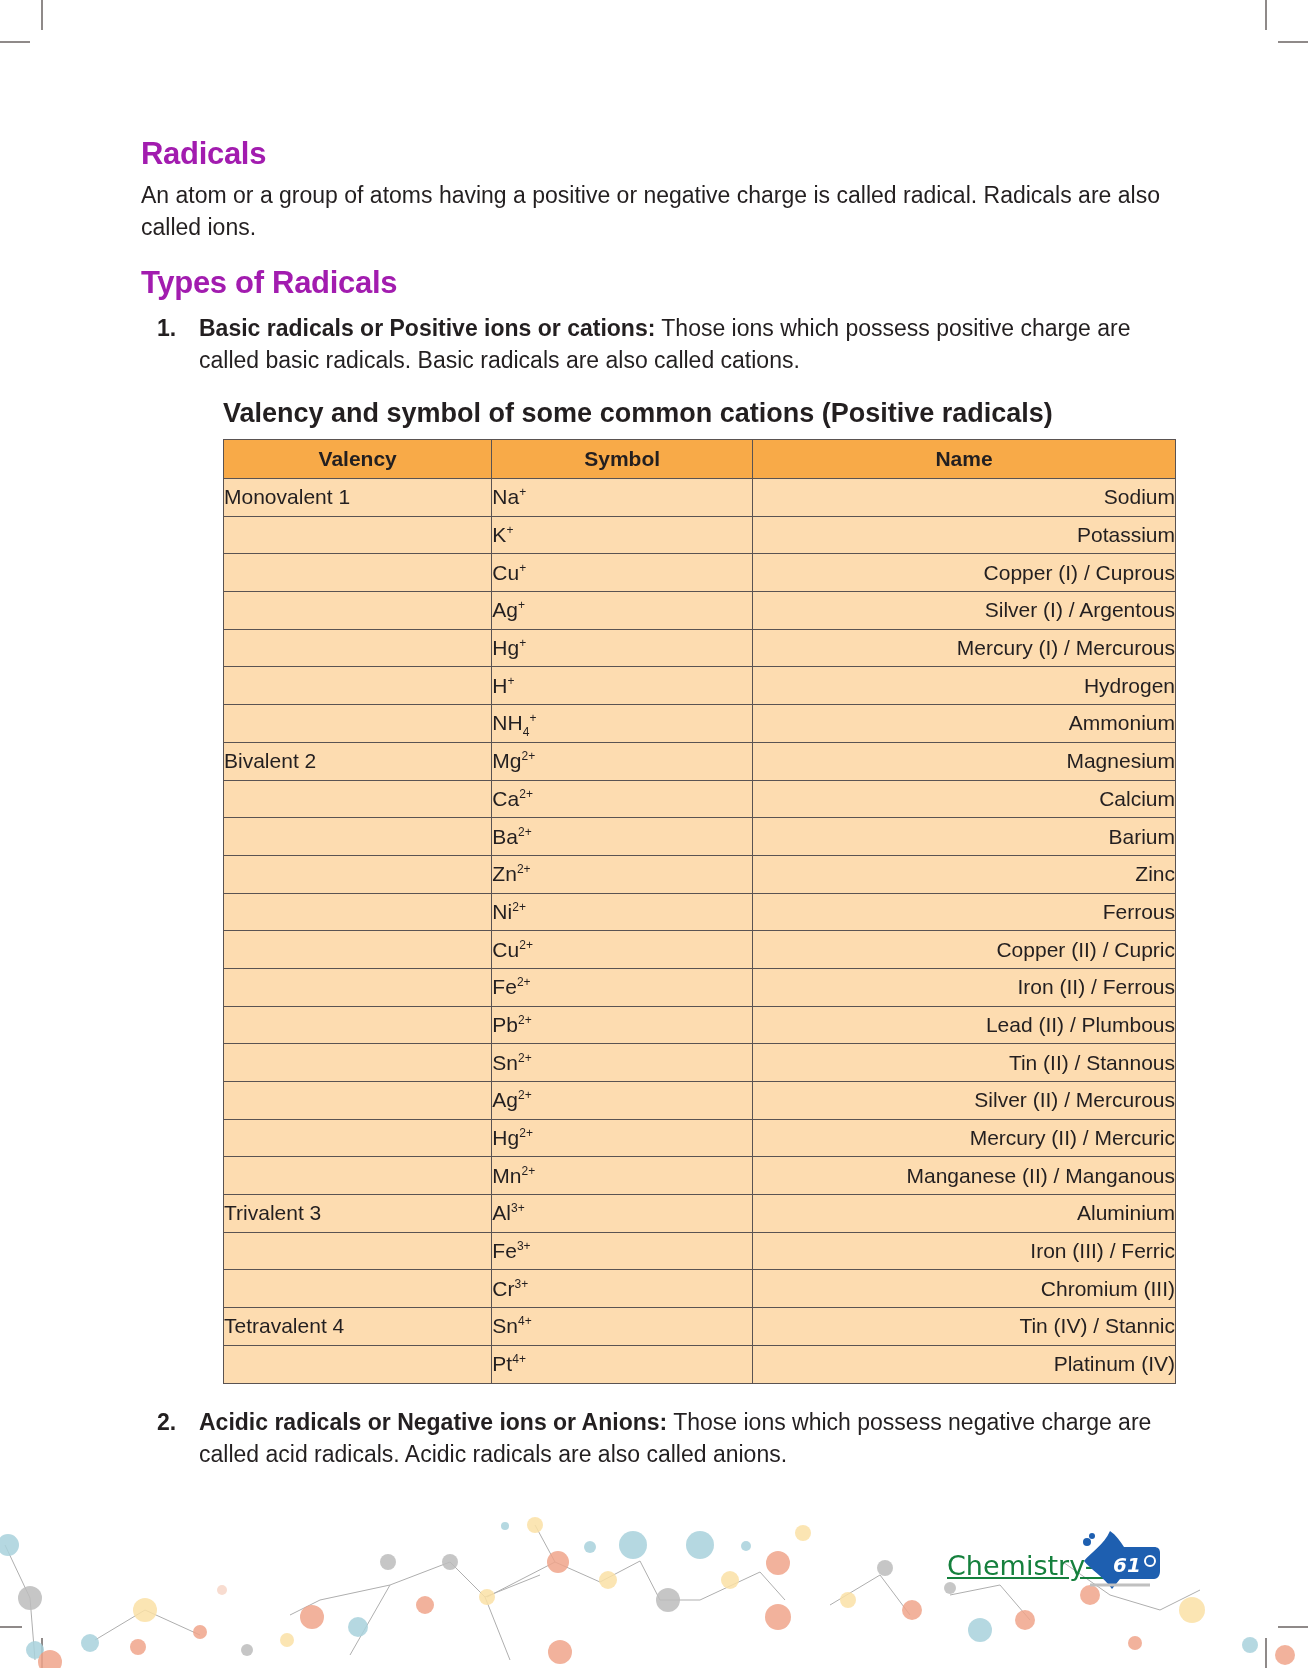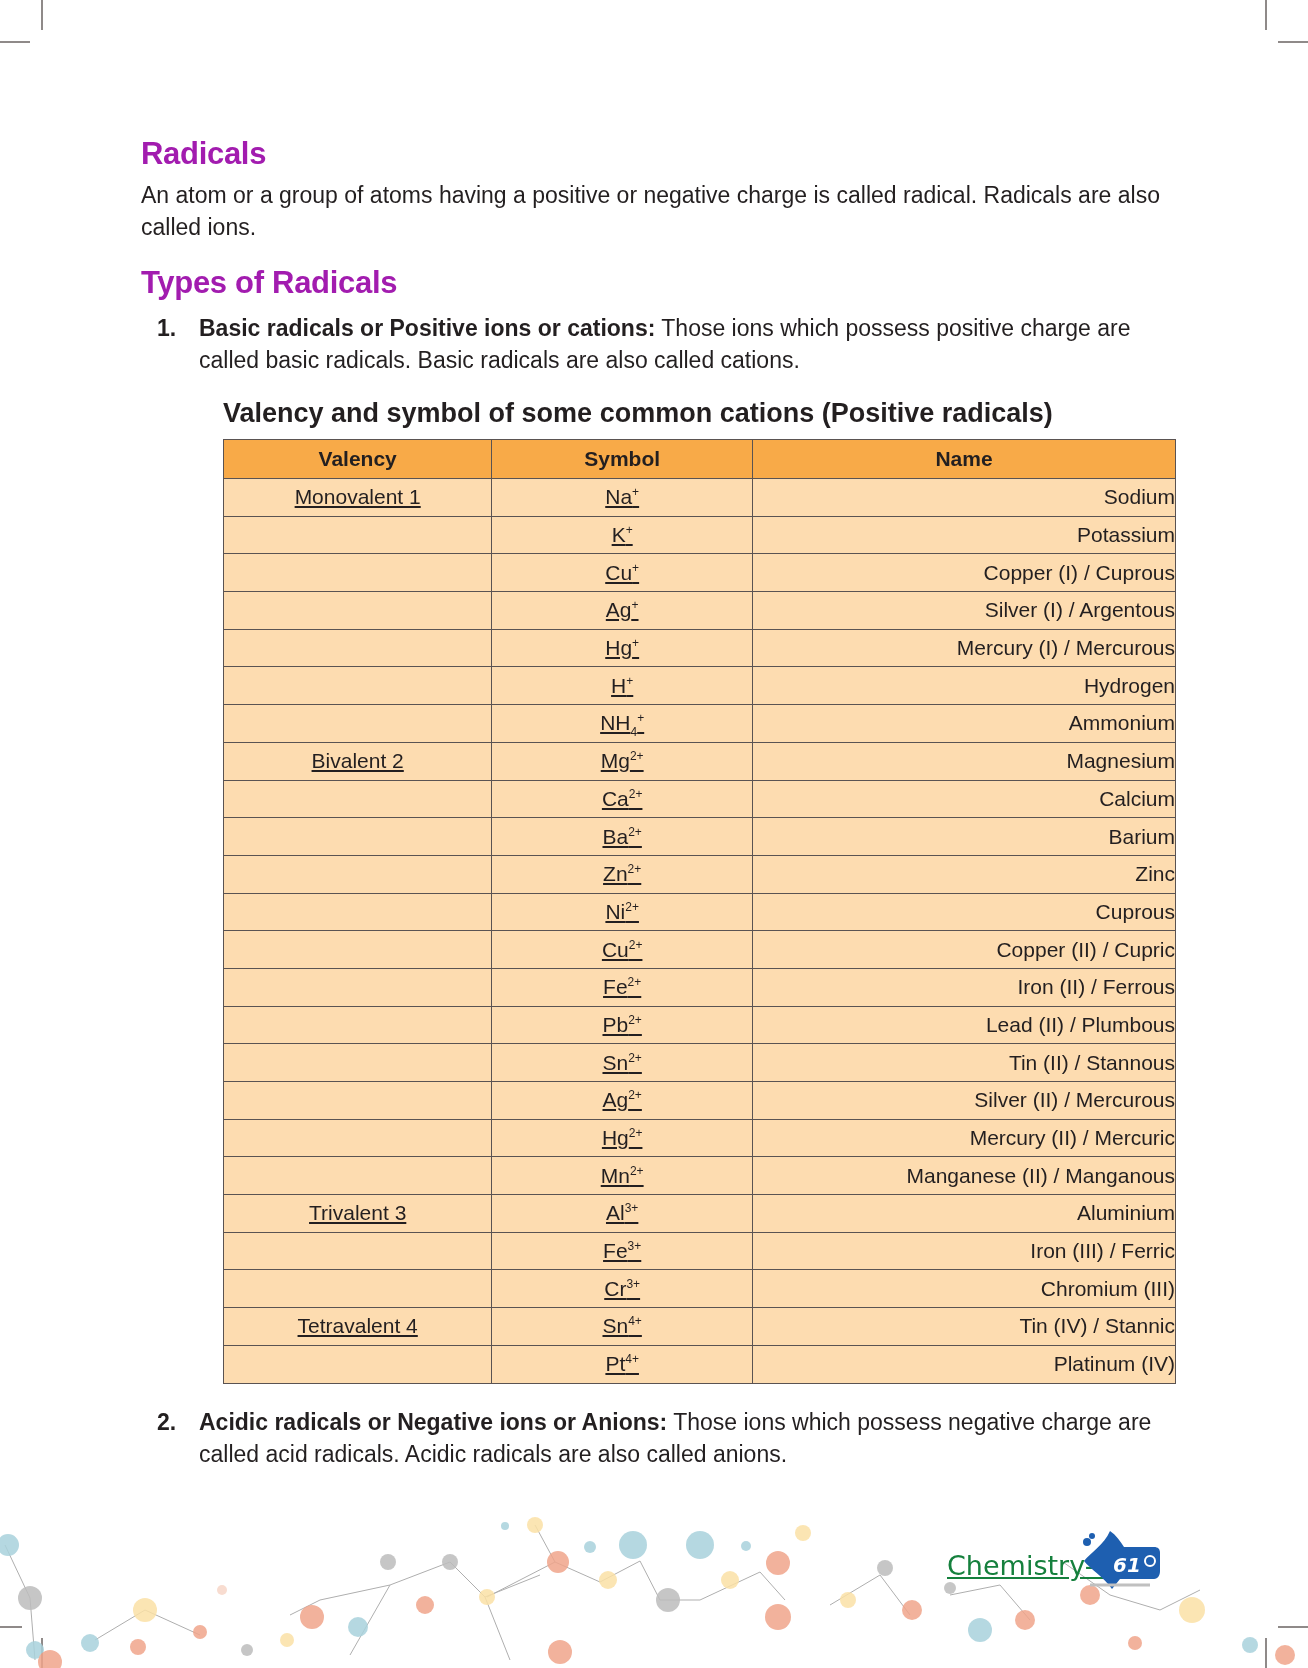--- a/index.html
+++ b/index.html
@@ -9,21 +9,21 @@
   .h-title{position:absolute;left:141px;color:#a21caf;font-size:31px;font-weight:bold;letter-spacing:-0.3px;}
   .para{position:absolute;left:141px;width:1030px;font-size:23px;line-height:32px;color:#231f20;}
   .item{position:absolute;left:157px;width:1010px;font-size:23px;line-height:32px;}
   .item .num{position:absolute;left:0;top:0;font-weight:bold;}
   .item .body{position:absolute;left:42px;top:0;width:970px;}
   .item .body b{font-weight:bold;}
   .tcap{position:absolute;left:223px;width:861px;text-align:left;top:398px;font-size:27px;font-weight:bold;}
   table{position:absolute;left:223px;top:439px;width:953px;border-collapse:collapse;font-size:21px;}
   th{background:#f8aa48;height:38px;border:1.5px solid #5a5352;font-weight:bold;padding:0;}
   td{background:#fddcb0;height:36.7px;border:1.5px solid #5a5352;padding:0;}
-  td.c1,td.c2{text-align:center;text-decoration:underline;}
+  td.c1,td.c2{}
   td.c3{text-align:right;padding-left:8px;}
   sup{font-size:12px;vertical-align:8px;line-height:0;}
   sub{font-size:12px;vertical-align:-6px;line-height:0;}
   .footer-bg{position:absolute;left:0;top:1500px;width:1308px;height:168px;}
   .footer-label{position:absolute;left:947px;top:1550px;font-size:27px;font-family:"DejaVu Sans",sans-serif;color:#15803d;text-decoration:underline;}
   .page-badge{position:absolute;left:1080px;top:1527px;width:80px;height:66px;}
   .page-num{position:absolute;left:1113px;top:1553px;color:#fff;font-size:20px;font-weight:bold;font-family:"DejaVu Sans",sans-serif;font-style:italic;}
 </style>
 </head>
 <body>
@@ -114,21 +114,21 @@
         <td class="c3">Barium</td>
       </tr>
       <tr>
         <td class="c1"></td>
         <td class="c2"><span>Zn</span><sup>2+</sup></td>
         <td class="c3">Zinc</td>
       </tr>
       <tr>
         <td class="c1"></td>
         <td class="c2"><span>Ni</span><sup>2+</sup></td>
-        <td class="c3">Cuprous</td>
+        <td class="c3">Ferrous</td>
       </tr>
       <tr>
         <td class="c1"></td>
         <td class="c2"><span>Cu</span><sup>2+</sup></td>
         <td class="c3">Copper (II) / Cupric</td>
       </tr>
       <tr>
         <td class="c1"></td>
         <td class="c2"><span>Fe</span><sup>2+</sup></td>
         <td class="c3">Iron (II) / Ferrous</td>

